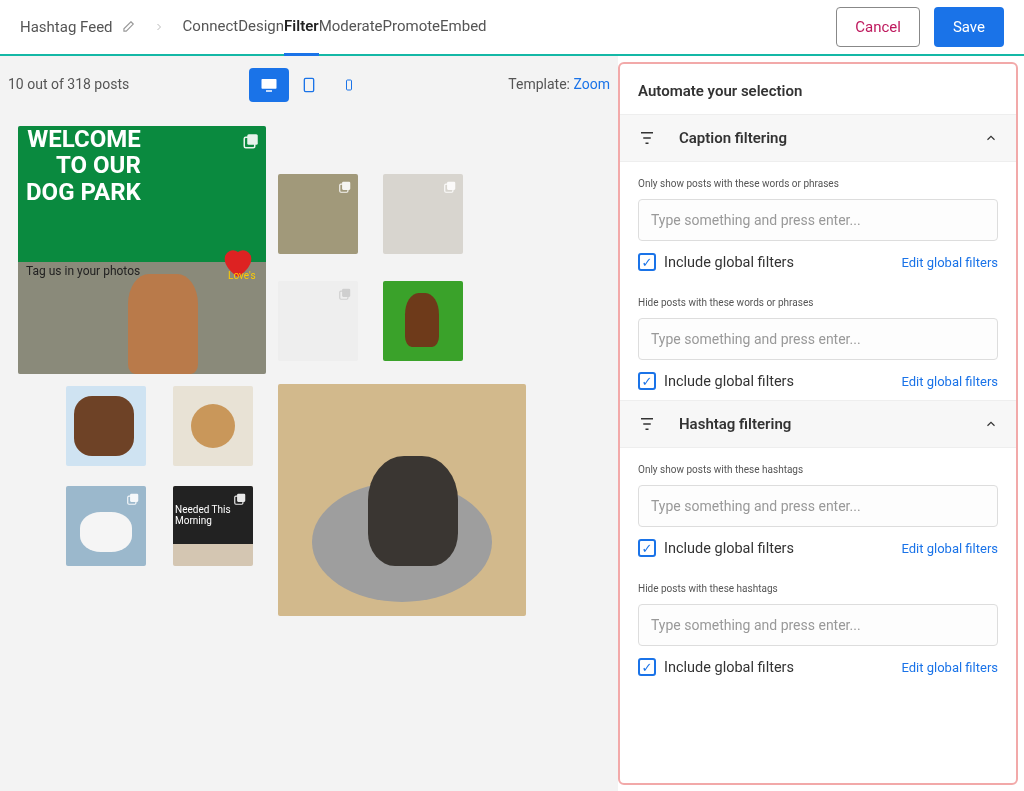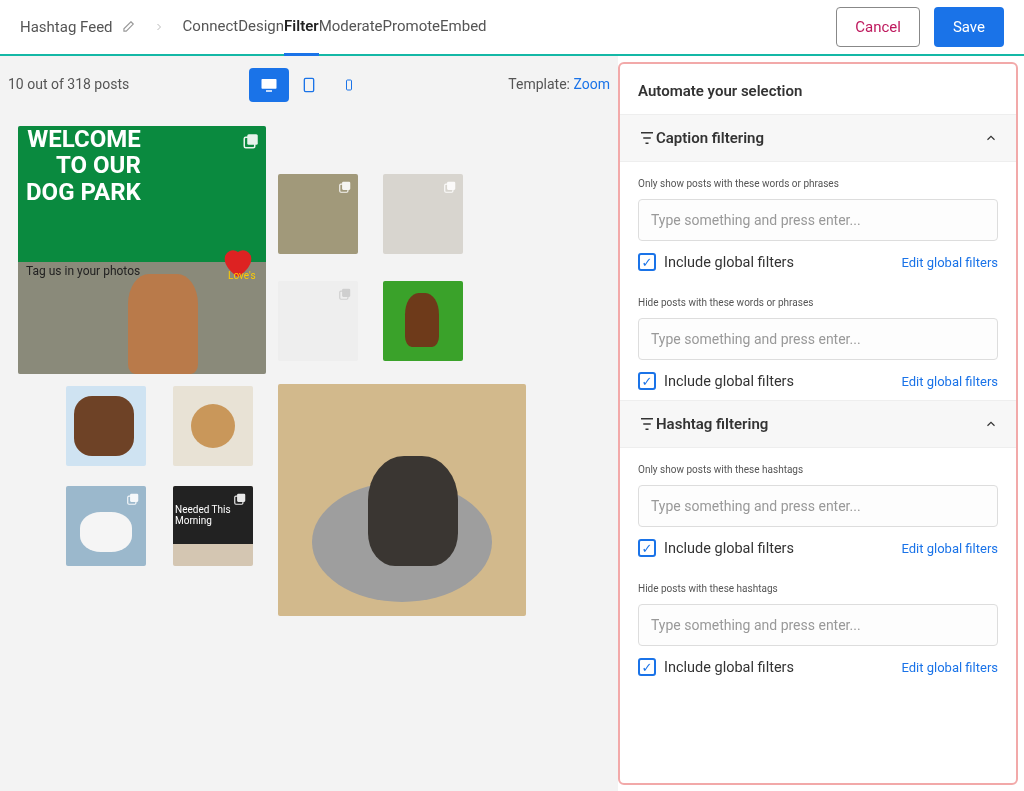--- a/index.html
+++ b/index.html
@@ -58,21 +58,21 @@
   .post8 { left: 58px; top: 360px; width: 80px; height: 80px; background:#9bb8cc;}
   .post8-dog {position:absolute; top:26px; left:14px; width:52px; height:40px; background:#f5f5f5; border-radius:40%;}
   .post9 { left: 165px; top: 360px; width: 80px; height: 80px; background:#d4c6b2;}
   .post10 { left: 270px; top: 258px; width: 248px; height: 232px; background:#d2b98c;}
   .post10-bed {position:absolute; bottom:14px; left:34px; width:180px; height:120px; background:#9e9e9e; border-radius:50%;}
   .post10-dog {position:absolute; bottom:50px; left:90px; width:90px; height:110px; background:#3a3632; border-radius:40% 40% 30% 30%;}
 
   
   .side-header { padding: 18px 18px 14px 18px; font-weight: 600; font-size: 15px; color:#333;}
   .section-head { display:flex; align-items:center; justify-content:space-between; padding: 14px 18px; background:#f7f7f7; border-top:1px solid #eee; border-bottom:1px solid #eee; cursor:pointer;}
-  .section-head-left { display:flex; align-items:center; gap:0; font-weight:600; font-size:15px;}
+  .section-head-left { display:flex; align-items:center; gap:23px; font-weight:600; font-size:15px;}
   .filter-block { padding: 16px 18px 10px 18px; }
   .filter-label { font-size: 10px; color:#555; margin-bottom:10px;}
   .tag-input { width:100%; padding:12px 12px; border:1px solid #ddd; border-radius:4px; font-size:14px; color:#333; background:#fdfdfd;}
   .tag-input::placeholder { color:#999; }
   .filter-row { display:flex; align-items:center; justify-content:space-between; margin-top:12px;}
   .checkbox-row { display:flex; align-items:center; gap:8px;}
   .chk { width:18px; height:18px; border:2px solid #1a73e8; border-radius:3px; display:flex; align-items:center; justify-content:center; color:#1a73e8; font-size:13px;}
   .chk-label { font-size:14.5px; color:#333;}
   .edit-link { font-size:13px; color:#1a73e8; cursor:pointer;}
 

